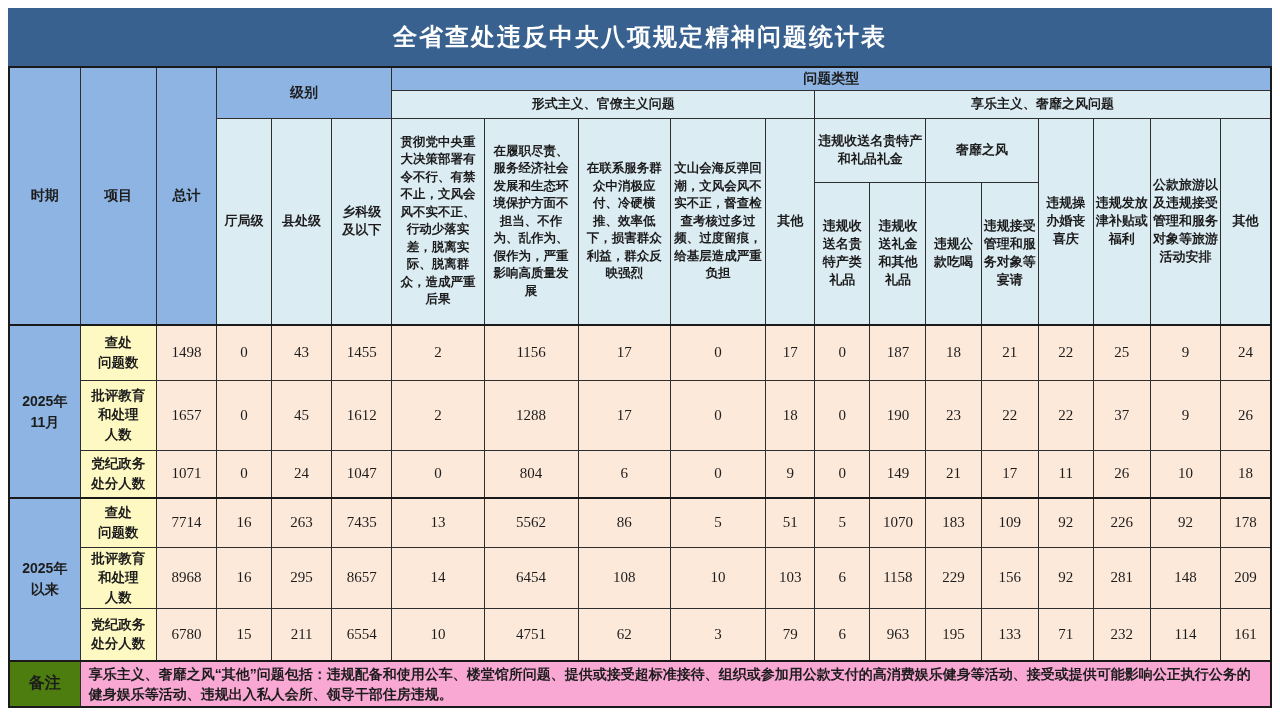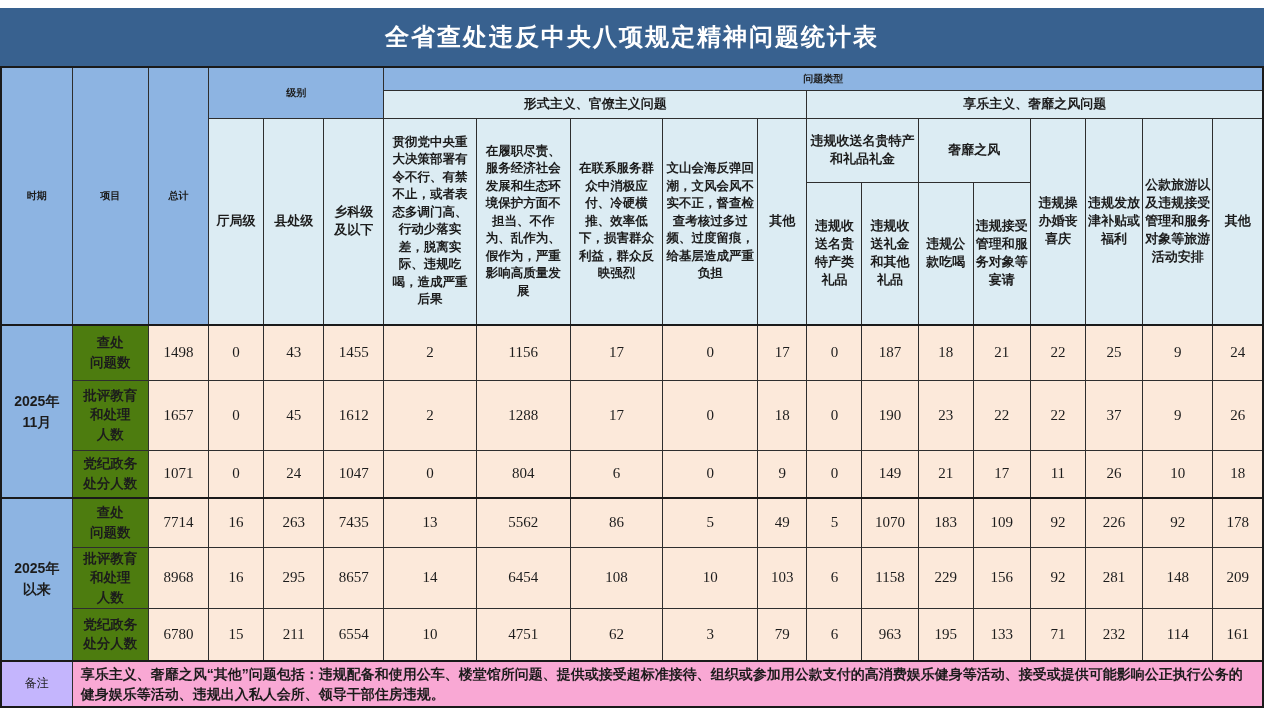--- a/index.html
+++ b/index.html
@@ -1,36 +1,36 @@
 <!DOCTYPE html>
 <html><head>
 <meta charset="utf-8">
 <style>
   html,body{margin:0;padding:0;background:#ffffff;}
   body{width:1280px;height:722px;overflow:hidden;font-family:"Liberation Sans","DejaVu Sans",sans-serif;color:#1c1c1c;}
-  .page{box-sizing:border-box;width:1280px;height:722px;padding:8px 8px 4px 0;}
+  .page{box-sizing:border-box;width:1280px;height:722px;padding:8px 8px 4px 8px;}
   .sheet{width:1264px;box-sizing:border-box;}
   .title-bar{box-sizing:border-box;width:1264px;height:58px;background:#38618F;display:flex;align-items:center;justify-content:center;}
   .title-text{color:#ffffff;font-weight:bold;font-size:24px;letter-spacing:2px;}
   table{border-collapse:collapse;table-layout:fixed;width:1264px;box-sizing:border-box;border:2px solid #1a1a1a;}
   th,td{border:1px solid #2e2e2e;text-align:center;vertical-align:middle;padding:1px 2px;box-sizing:border-box;overflow:hidden;}
   
   tr.hA{height:23px;} tr.hB{height:28px;margin-left:15px;} tr.hC{height:64px;} tr.hD{height:143px;}
   tr.r1{height:55px;} tr.r2{height:70px;} tr.r3{height:48px;}
   tr.r4{height:49px;} tr.r5{height:60px;} tr.r6{height:52px;}
   tr.remark-row{height:42px;}
   tr.thick > td, tr.thick > th{border-top:2px solid #1a1a1a;}
-  .h-blue{background:#8DB4E2;font-weight:bold;font-size:10px;}
+  .h-blue{background:#8DB4E2;font-weight:bold;font-size:14px;}
   .h-light{background:#DCECF3;font-weight:bold;font-size:13px;}
   .long{font-size:12.5px;line-height:1.4;padding:2px 3px;font-weight:bold;background:#DCECF3;}
   .c-num{background:#FCE9DA;font-family:"Liberation Serif","DejaVu Serif",serif;font-size:15px;}
-  .c-label{background:#4d7c0f;font-weight:bold;font-size:13.5px;line-height:1.45;}
+  .c-label{background:#fef9c3;font-weight:bold;font-size:13.5px;line-height:1.45;}
   .c-period{background:#8DB4E2;font-weight:bold;font-size:14px;line-height:1.5;}
   .pre{white-space:pre-line;}
-  .remark-label{background:#c4b5fd;font-weight:normal;font-size:12px;}
+  .remark-label{background:#4d7c0f;font-weight:bold;font-size:16px;}
   .remark-text{background:#f9a8d4;font-weight:bold;font-size:14px;text-align:left;line-height:1.45;padding:2px 8px;}
 </style>
 </head>
 <body>
 
 <div class="page">
   <div class="sheet">
     <div class="title-bar">
       <span class="title-text">全省查处违反中央八项规定精神问题统计表</span>
     </div>
@@ -69,21 +69,21 @@
       <tr class="hB">
         <th class="h-light" colspan="5">形式主义、官僚主义问题</th>
         <th class="h-light" colspan="8">享乐主义、奢靡之风问题</th>
       </tr>
 
       <tr class="hC">
         <th class="h-light pre" rowspan="2">厅局级</th>
         <th class="h-light pre" rowspan="2">县处级</th>
         <th class="h-light pre" rowspan="2">乡科级
 及以下</th>
-        <th class="long" rowspan="2">贯彻党中央重大决策部署有令不行、有禁不止，或者表态多调门高、行动少落实差，脱离实际、违规吃喝，造成严重后果</th>
+        <th class="long" rowspan="2">贯彻党中央重大决策部署有令不行、有禁不止，文风会风不实不正、行动少落实差，脱离实际、脱离群众，造成严重后果</th>
         <th class="long" rowspan="2">在履职尽责、服务经济社会发展和生态环境保护方面不担当、不作为、乱作为、假作为，严重影响高质量发展</th>
         <th class="long" rowspan="2">在联系服务群众中消极应付、冷硬横推、效率低下，损害群众利益，群众反映强烈</th>
         <th class="long" rowspan="2">文山会海反弹回潮，文风会风不实不正，督查检查考核过多过频、过度留痕，给基层造成严重负担</th>
         <th class="h-light" rowspan="2">其他</th>
         <th class="h-light" colspan="2">违规收送名贵特产和礼品礼金</th>
         <th class="h-light" colspan="2">奢靡之风</th>
         <th class="h-light" rowspan="2">违规操办婚丧喜庆</th>
         <th class="h-light" rowspan="2">违规发放津补贴或福利</th>
         <th class="h-light" rowspan="2">公款旅游以及违规接受管理和服务对象等旅游活动安排</th>
         <th class="h-light" rowspan="2">其他</th>
@@ -169,21 +169,21 @@
         <td class="c-label pre">查处
 问题数</td>
         <td class="c-num">7714</td>
         <td class="c-num">16</td>
         <td class="c-num">263</td>
         <td class="c-num">7435</td>
         <td class="c-num">13</td>
         <td class="c-num">5562</td>
         <td class="c-num">86</td>
         <td class="c-num">5</td>
-        <td class="c-num">49</td>
+        <td class="c-num">51</td>
         <td class="c-num">5</td>
         <td class="c-num">1070</td>
         <td class="c-num">183</td>
         <td class="c-num">109</td>
         <td class="c-num">92</td>
         <td class="c-num">226</td>
         <td class="c-num">92</td>
         <td class="c-num">178</td>
       </tr>
       <tr class="r5">

